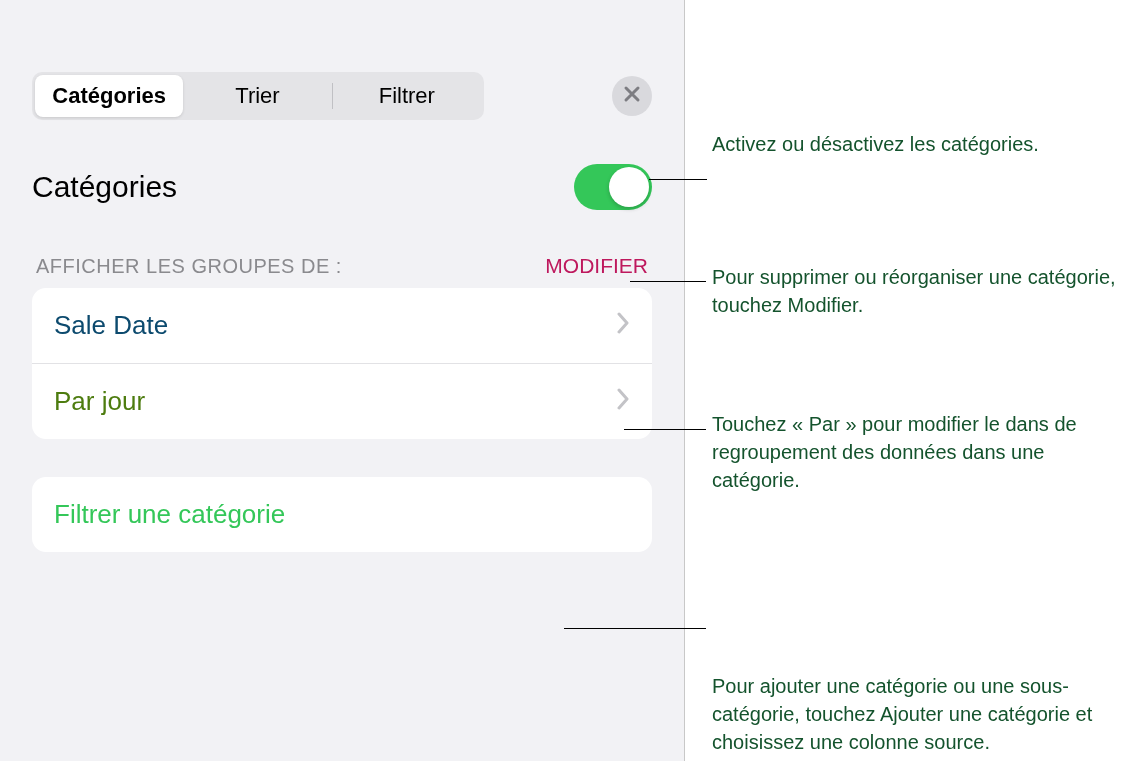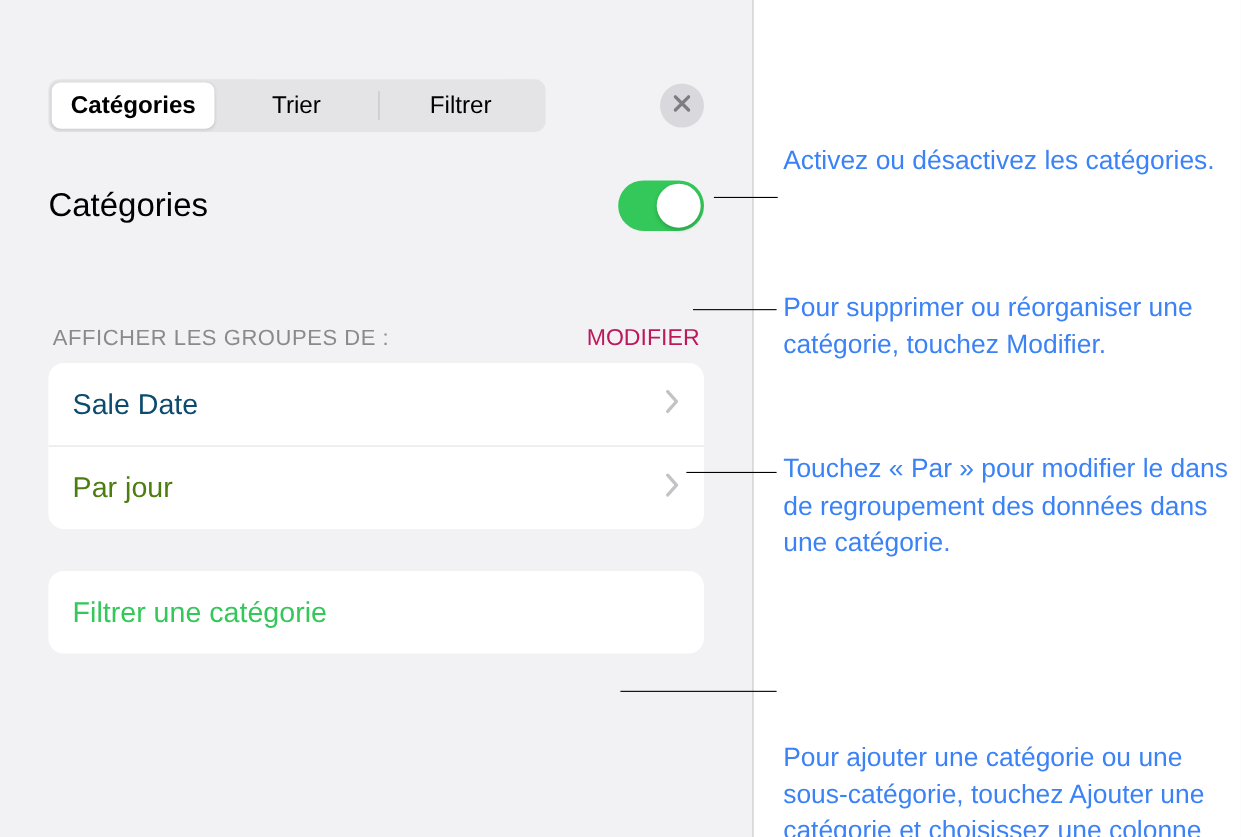--- a/index.html
+++ b/index.html
@@ -8,21 +8,21 @@
       width: 1128px;
       height: 761px;
       background: #fff;
       display: flex;
       position: relative;
     }
     .left-panel {
       width: 685px;
       height: 100%;
       background: #f2f2f5;
-      padding: 0 44px;
+      padding: 0 32px;
       border-right: 1px solid #c8c8c8;
     }
     .tab-row {
       display: flex;
       align-items: center;
       margin-top: 72px;
       gap: 18px;
     }
     .segmented-control {
       display: flex;
@@ -97,21 +97,21 @@
       height: 40px;
       background: #fff;
       border-radius: 50%;
       box-shadow: 0 2px 4px rgba(0,0,0,0.2);
     }
 
     .groups-header {
       display: flex;
       align-items: center;
       justify-content: space-between;
-      margin-top: 86px;
+      margin-top: 44px;
       padding: 0 4px;
     }
     .groups-label {
       font-size: 20px;
       color: #8a8a8e;
       letter-spacing: 0.5px;
     }
     .modifier-link {
       font-size: 21px;
       color: #be185d;
@@ -152,23 +152,23 @@
       cursor: pointer;
     }
 
     .right-panel {
       flex: 1;
       position: relative;
       padding: 0 20px;
     }
     .callout {
       position: absolute;
-      font-size: 24px;
+      font-size: 20px;
       line-height: 1.4;
-      color: #3b82f6;
+      color: #14532d;
     }
     .callout.c1 { top: 130px; left: 27px; }
     .callout.c2 { top: 263px; left: 27px; }
     .callout.c3 { top: 410px; left: 27px; }
     .callout.c4 { top: 632px; left: 27px; margin-top: 40px; }
 
     .connector {
       position: absolute;
       height: 1px;
       background: #000;

